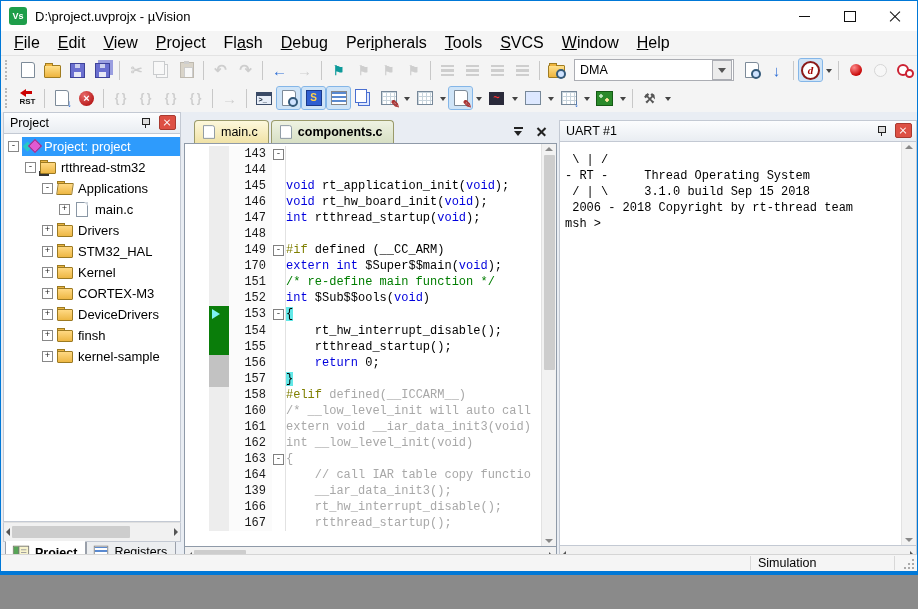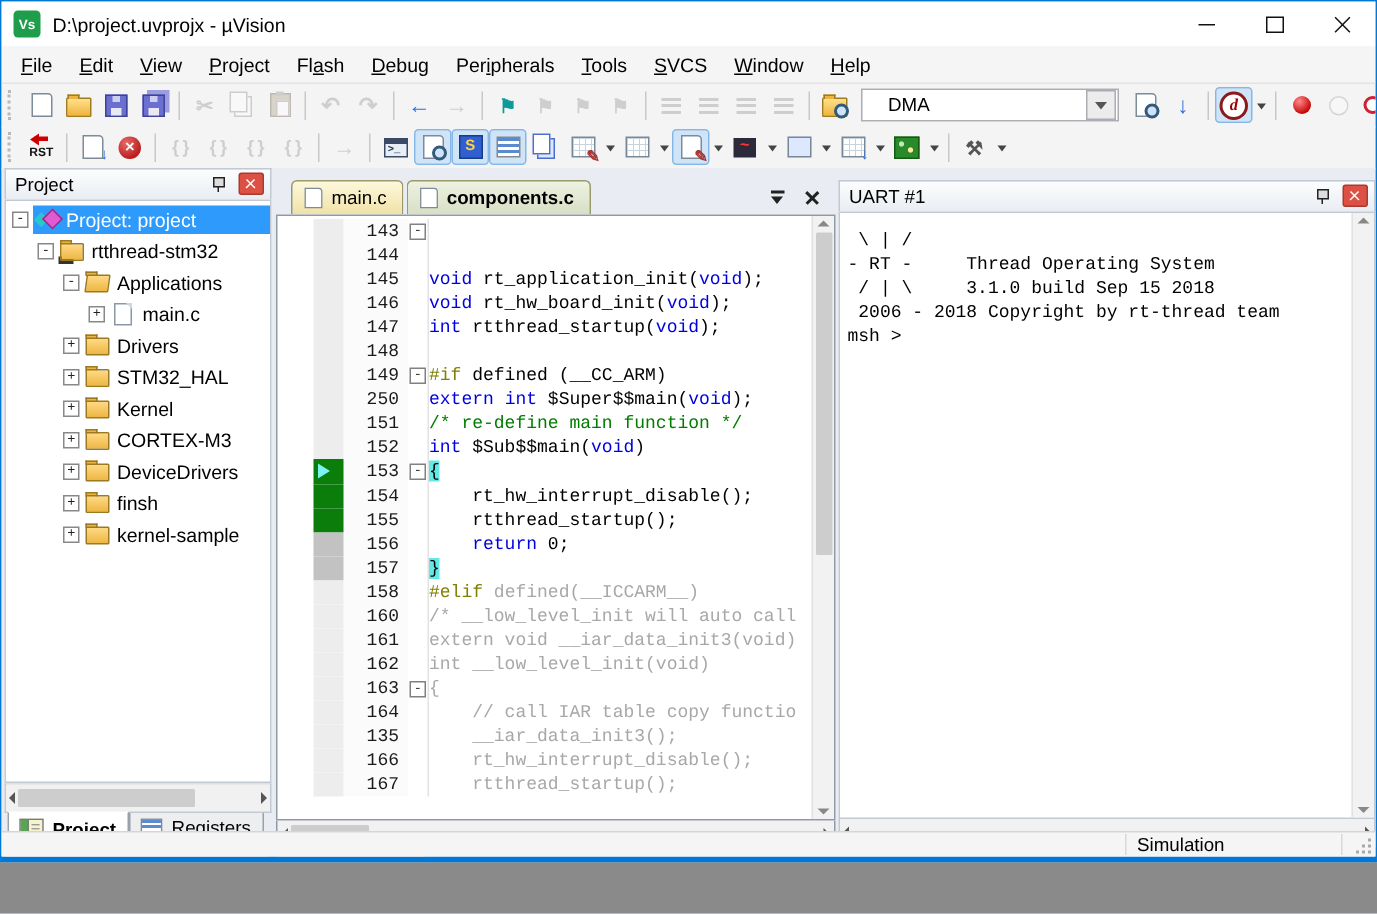--- a/index.html
+++ b/index.html
@@ -12,21 +12,21 @@
   .app-icon::before{content:"Vs";position:absolute;inset:0;color:#fff;font:bold 9px/18px "Liberation Sans",sans-serif;text-align:center;}
   .title-text{margin-left:8px;font-size:13px;}
   .win-controls{margin-left:auto;display:flex;height:30px;}
   .wc{width:45px;height:30px;display:flex;align-items:center;justify-content:center;position:relative;}
   .wc-min::before{content:"";width:11px;height:1px;background:#111;}
   .wc-max::before{content:"";width:10px;height:9px;border:1px solid #111;}
   .wc-close::before,.wc-close::after{content:"";position:absolute;width:14px;height:1px;background:#111;}
   .wc-close::before{transform:rotate(45deg);}.wc-close::after{transform:rotate(-45deg);}
   
   .menubar{position:absolute;left:0;top:30px;right:0;height:24px;background:#f5f5f5;display:flex;align-items:center;padding-left:4px;border-bottom:1px solid #e3e3e3;}
-  .menu-item{padding:3px 9px;font-size:13px;}
+  .menu-item{padding:3px 9px;font-size:16px;}
   .menu-item u{text-decoration:underline;}
   
   .toolbar{position:absolute;left:0;right:0;height:28px;background:#f4f4f4;display:flex;align-items:center;padding-left:3px;border-bottom:1px solid #dcdcdc;}
   #tb1{top:55px;} #tb2{top:83px;}
   .tb-grip{width:5px;height:20px;border-left:2px dotted #b8b8b8;margin:0 3px 0 1px;flex:none;}
   .tb-sep{width:1px;height:19px;background:#c8c8c8;margin:0 4px;flex:none;}
   .tb-btn{min-width:23px;height:22px;display:inline-flex;align-items:center;justify-content:center;position:relative;border-radius:2px;margin:0 1px;flex:none;}
   .tb-btn.hl{background:#cfe4f7;outline:1px solid #84b6e8;}
   .tb-btn.dis{opacity:.42;filter:grayscale(.6);}
   .dd{width:11px;height:22px;display:inline-flex;align-items:center;justify-content:center;flex:none;}
@@ -61,21 +61,21 @@
   .s-stop{width:15px;height:15px;border-radius:50%;background:radial-gradient(circle at 35% 30%,#e86a6a,#a80000);color:#fff;font:bold 11px/15px "Liberation Sans",sans-serif;text-align:center;display:inline-block;}
   .s-console{width:16px;height:13px;background:#e8eef8;border:1px solid #3a4a66;border-top:4px solid #3a4a66;color:#123;font:bold 7px/9px "Liberation Mono",monospace;padding-left:2px;display:inline-block;box-sizing:border-box;}
   .s-sym{width:14px;height:14px;background:#2f5fd0;color:#ffd24a;font:bold 10px/14px "Liberation Sans",sans-serif;text-align:center;display:inline-block;border:1px solid #1a3a8a;}
   .s-lines{width:14px;height:12px;display:inline-block;background:repeating-linear-gradient(#5a8ad0 0 2px,#fff 2px 4px);border:1px solid #888;}
   .s-grid{width:14px;height:12px;display:inline-block;border:1px solid #789;background:#fff;background-image:linear-gradient(#c8d4dc 1px,transparent 1px),linear-gradient(90deg,#c8d4dc 1px,transparent 1px);background-size:4px 4px;}
   .s-grid.trc{background:#dde8ff;}
   .pen{position:absolute;right:0;bottom:-2px;color:#a33;font-size:11px;}
   .s-logic{width:15px;height:13px;background:#2a2a3a;color:#f33;font:bold 11px/12px "Liberation Mono",monospace;text-align:center;display:inline-block;}
   .s-tool{width:15px;height:13px;background:#2a8a2a;border:1px solid #145a14;display:inline-block;background-image:radial-gradient(circle at 4px 4px,#bfe8bf 1.5px,transparent 2px),radial-gradient(circle at 10px 8px,#ffe8a0 1.5px,transparent 2px);}
   .s-bars{width:13px;height:11px;display:inline-block;background:repeating-linear-gradient(#9a9a9a 0 2px,transparent 2px 4.5px);}
-  .tb-combo{width:158px;height:20px;background:#fff;border:1px solid #abadb3;display:inline-flex;align-items:center;margin:16px 5px;font-size:12.5px;flex:none;padding-left:12px;}
+  .tb-combo{width:158px;height:20px;background:#fff;border:1px solid #abadb3;display:inline-flex;align-items:center;margin:16px 5px;font-size:12.5px;flex:none;}
   .combo-text{flex:1;padding-left:5px;}
   .combo-btn{width:18px;height:18px;background:#ececec;border:1px solid #abadb3;margin-right:1px;display:flex;align-items:center;justify-content:center;}
   .combo-btn::before{content:"";border:4px solid transparent;border-top:5px solid #555;margin-top:5px;}
   
   #workspace{position:absolute;left:0;top:111px;right:0;height:478px;background:#e9edf3;}
   .cap{height:20px;display:flex;align-items:center;padding:0 4px 0 6px;font-size:12.5px;
        background:linear-gradient(#fcfdfe,#e9edf2);border:1px solid #c3c9d3;border-bottom:none;}
   .cap-title{flex:1;}
   .pin{width:10px;height:11px;position:relative;display:inline-block;margin-right:8px;}
   .pin::before{content:"";position:absolute;left:1px;top:1px;width:6px;height:5px;border:1px solid #222;background:#ddd;}
@@ -531,35 +531,35 @@
             <div class="cl">
               <span class="mg"></span>
               <span class="ln">149</span>
               <span class="fd">
                 <i class="foldbox">-</i>
               </span>
               <span class="ct"><span class="sy-p">#if</span><span class="sy-t"> defined (__CC_ARM)</span></span>
             </div>
             <div class="cl">
               <span class="mg"></span>
-              <span class="ln">250</span>
+              <span class="ln">170</span>
               <span class="fd"></span>
               <span class="ct"><span class="sy-k">extern</span><span class="sy-t"> </span><span class="sy-k">int</span><span class="sy-t"> $Super$$main(</span><span class="sy-k">void</span><span class="sy-t">);</span></span>
             </div>
             <div class="cl">
               <span class="mg"></span>
               <span class="ln">151</span>
               <span class="fd"></span>
               <span class="ct"><span class="sy-c">/* re-define main function */</span></span>
             </div>
             <div class="cl">
               <span class="mg"></span>
               <span class="ln">152</span>
               <span class="fd"></span>
-              <span class="ct"><span class="sy-k">int</span><span class="sy-t"> $Sub$$main(</span><span class="sy-k">void</span><span class="sy-t">)</span></span>
+              <span class="ct"><span class="sy-k">int</span><span class="sy-t"> $Sub$$ools(</span><span class="sy-k">void</span><span class="sy-t">)</span></span>
             </div>
             <div class="cl">
               <span class="mg ga"></span>
               <span class="ln">153</span>
               <span class="fd">
                 <i class="foldbox">-</i>
               </span>
               <span class="ct"><span class="sy-h">{</span></span>
             </div>
             <div class="cl">
@@ -619,21 +619,21 @@
               <span class="ct"><span class="sy-g">{</span></span>
             </div>
             <div class="cl">
               <span class="mg"></span>
               <span class="ln">164</span>
               <span class="fd"></span>
               <span class="ct"><span class="sy-g">    // call IAR table copy functio</span></span>
             </div>
             <div class="cl">
               <span class="mg"></span>
-              <span class="ln">135</span>
+              <span class="ln">139</span>
               <span class="fd"></span>
               <span class="ct"><span class="sy-g">    __iar_data_init3();</span></span>
             </div>
             <div class="cl">
               <span class="mg"></span>
               <span class="ln">166</span>
               <span class="fd"></span>
               <span class="ct"><span class="sy-g">    rt_hw_interrupt_disable();</span></span>
             </div>
             <div class="cl">

